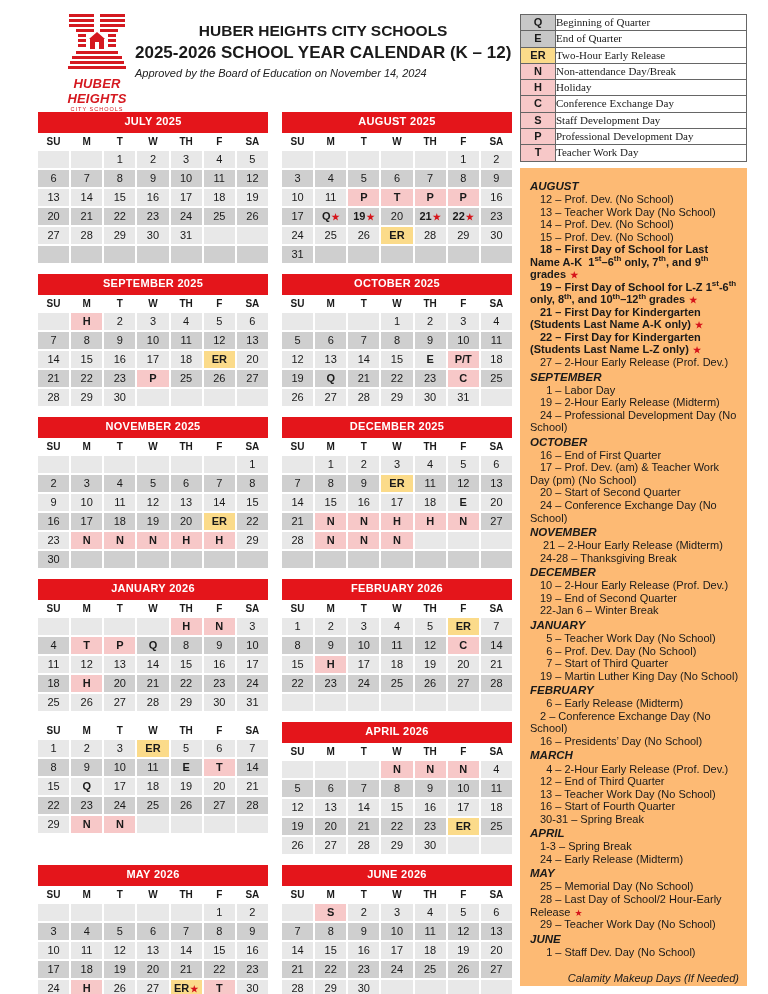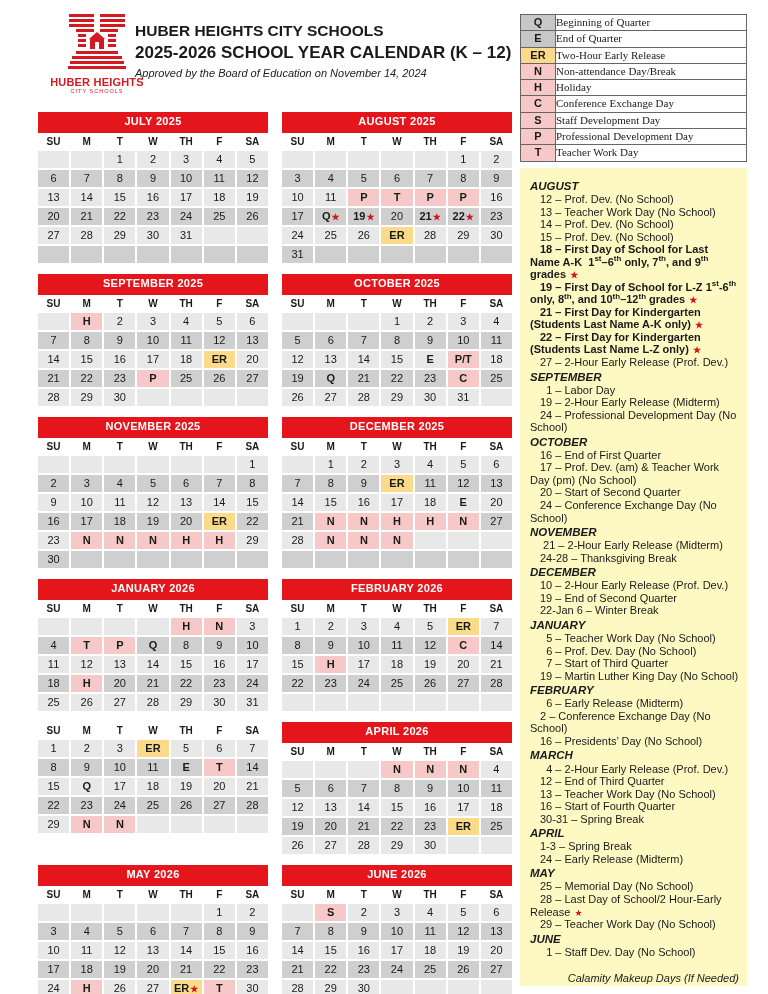--- a/index.html
+++ b/index.html
@@ -2,24 +2,24 @@
 <html><head>
 <meta charset="utf-8">
 <style>
   html,body{margin:0;padding:0;background:#fff;}
   .page{position:relative;width:768px;height:994px;background:#fff;overflow:hidden;
         font-family:"Liberation Sans",sans-serif;color:#1a1a1a;}
 
   
   .logo{position:absolute;left:50px;top:12px;width:94px;text-align:center;}
   .logo svg{display:block;margin:0 auto;}
-  .logo-name{color:#d51920;font-weight:bold;font-size:11px;letter-spacing:.2px;margin-top:2px;}
+  .logo-name{color:#d51920;font-weight:bold;font-size:13px;letter-spacing:.2px;margin-top:2px;font-style:italic;}
   .logo-sub{color:#d51920;font-size:5.5px;letter-spacing:1px;}
   .titles{position:absolute;left:135px;top:22px;}
-  .titles h1{margin:0;font-size:15.5px;font-weight:bold;}
+  .titles h1{margin:0;font-size:15.5px;font-weight:bold;text-align:center;}
   .titles h2{margin:3px 0 0;font-size:17px;font-weight:bold;}
   .approved{margin:4px 0 0;font-style:italic;font-size:11px;color:#222;}
 
   
   .legend{position:absolute;left:520px;top:14px;width:227px;font-size:11px;border-top:1px solid #666;}
   .legend-row{display:flex;border:1px solid #666;border-top:none;height:15.3px;background:#fff;}
   .legend-key{width:34px;border-right:1px solid #666;text-align:center;font-weight:bold;line-height:15px;}
   .legend-key.gray{background:#c7c7c7;}
   .legend-key.yellow{background:#fbdb8a;}
   .legend-key.pink{background:#f7c8c8;}
@@ -35,21 +35,21 @@
   .cell{height:17px;line-height:17px;text-align:center;font-size:11px;}
   .week.light .cell{background:#e8e8e8;}
   .week.dark  .cell{background:#cfcfcf;}
   .cell.pink{background:#f7c8c8 !important;font-weight:bold;}
   .cell.yellow{background:#fbdb8a !important;font-weight:bold;}
   .cell.qe{font-weight:bold;}
   .cell.num{font-weight:bold;}
   .star{color:#d6151b;font-size:9px;margin-left:1px;}
 
   
-  .sidebar{position:absolute;left:520px;top:168px;width:227px;height:818px;background:#fef9c3;
+  .sidebar{position:absolute;left:520px;top:168px;width:227px;height:818px;background:#fdba74;
            box-sizing:border-box;padding:10px 8px 8px 10px;font-size:11px;line-height:1.14;overflow:hidden;}
   .sb-month{font-style:italic;font-weight:bold;font-size:11.5px;margin:2px 0 0;}
   .sb-item{margin:0;white-space:pre-wrap;text-indent:10px;}
   .sb-item.b{font-weight:bold;}
   .sb-item sup{font-size:8px;line-height:0;margin-top:41px;}
   .footnote-title{font-style:italic;margin:14px 0 0;text-align:right;}
   .footnote-text{font-style:italic;margin:0;font-size:10.5px;}
 </style>
 </head>
 <body>

